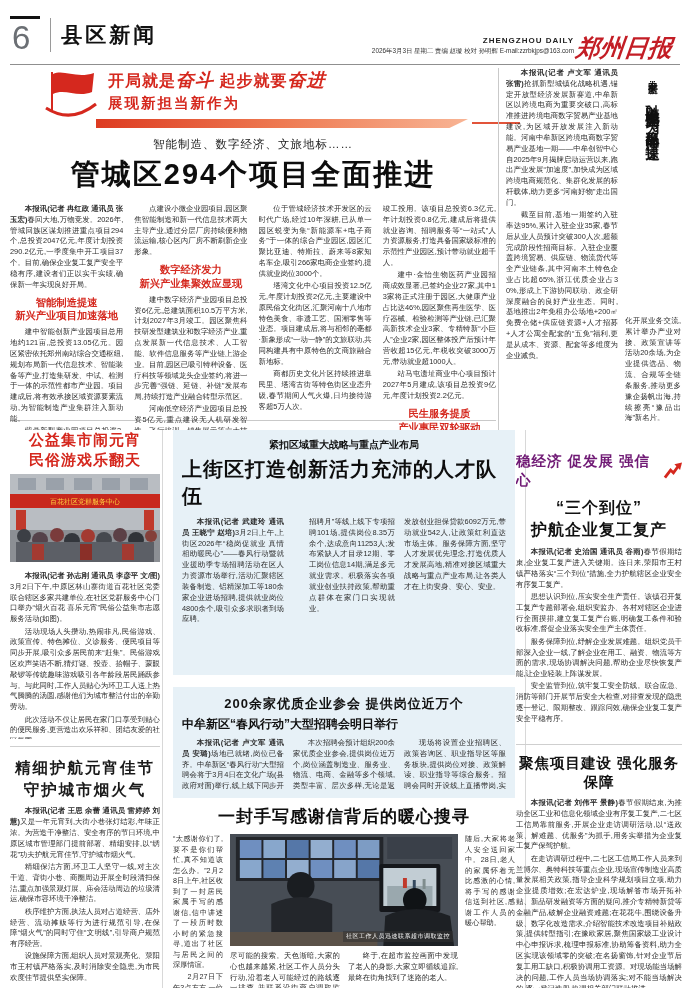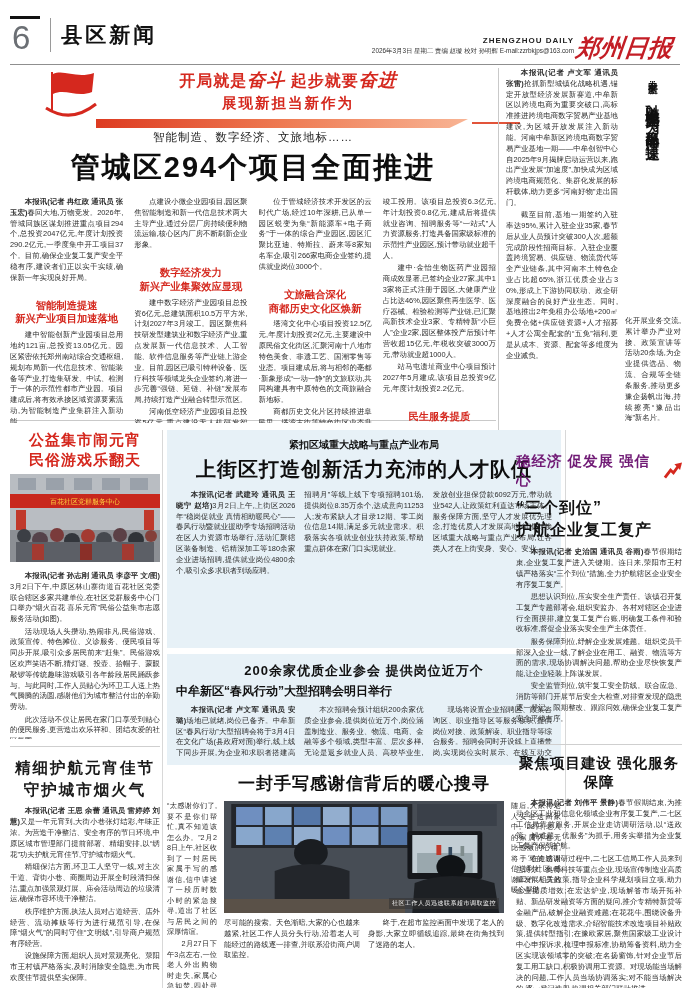--- a/index.html
+++ b/index.html
@@ -18,32 +18,32 @@
   .dateline{font-size:6.4px;color:#333;margin-top:2px;}
   .logo-cn{font-size:24px;font-weight:900;color:#c31d25;font-family:"DejaVu Serif","Liberation Serif",serif;
            font-style:italic;transform:skewX(-6deg);line-height:1;}
   
   .body{font-size:7.4px;line-height:1.46;text-align:justify;text-indent:2em;margin:0 0 1.5px 0;color:#2d2d2d;word-break:break-all;}
   .by{font-weight:700;}
   
   .lead{position:absolute;top:68px;left:10px;width:486px;height:352px;border-bottom:1px solid #c9c9c9;}
   .banner{position:relative;width:430px;margin:0 auto;height:62px;}
   .flag-icon{position:absolute;left:6px;top:0;}
-  .banner-text{margin-left:70px;text-align:center;}
+  .banner-text{margin-left:70px;text-align:left;}
   .bt1{font-size:16px;font-weight:900;color:#d5281e;letter-spacing:1px;}
   .bt1 .script{font-family:"DejaVu Serif","Liberation Serif",serif;font-style:italic;font-size:18px;}
   .bt2{font-size:14.5px;font-weight:900;color:#d5281e;letter-spacing:2px;margin-top:2px;}
   .ribbon{position:absolute;bottom:2px;left:58px;width:372px;height:9px;
           background:linear-gradient(90deg,#dd3b21,#ee7a52,#f8b494);clip-path:polygon(0 0,100% 0,95% 100%,0 100%);}
   .ribbon-tail{position:absolute;bottom:6px;right:-52px;width:48px;height:2px;background:#e2543a;}
-  .lead-kicker{text-align:center;font-size:11.5px;color:#222;letter-spacing:1px;margin-top:0;}
+  .lead-kicker{text-align:center;font-size:11.5px;color:#222;letter-spacing:1px;margin-top:7px;}
   .lead-headline{text-align:center;font-size:29px;font-weight:900;letter-spacing:2px;color:#0d0d0d;margin-top:3px;}
   .lead-cols{display:flex;gap:11px;margin-top:9px;height:226px;overflow:hidden;}
   .lcol{flex:1;overflow:hidden;}
-  .red-sub{color:#d5281e;font-weight:700;font-size:10.3px;text-align:center;line-height:1.35;margin:15px 0 4px;}
+  .red-sub{color:#d5281e;font-weight:700;font-size:10.3px;text-align:center;line-height:1.35;margin:5px 0 4px;}
   .red-sub span{display:block;}
   
   .right-article{position:absolute;top:68px;left:498px;width:183px;height:372px;
                  border-left:1px solid #c9c9c9;padding-left:7px;box-sizing:border-box;display:flex;gap:7px;overflow:hidden;}
   .ra-text{width:112px;overflow:hidden;}
   .ra-side{width:56px;display:flex;flex-direction:column;}
   .vtitle{writing-mode:vertical-rl;height:240px;margin:4px auto 0;color:#111;}
   .vt-small{font-size:9.5px;font-weight:700;letter-spacing:2px;}
   .vt-large{font-size:14px;font-weight:900;letter-spacing:1.5px;margin-top:4px;}
   .ra-cont{flex:1;overflow:hidden;font-size:7.4px;line-height:1.46;text-align:justify;color:#2d2d2d;word-break:break-all;margin-top:4px;}
@@ -51,47 +51,47 @@
   .left-col{position:absolute;top:430px;left:10px;width:150px;height:558px;overflow:hidden;}
   .gy-h{color:#d5281e;font-size:15px;font-weight:900;text-align:center;line-height:1.3;letter-spacing:1px;}
   .gy-h span{display:block;}
   .gy-photo{margin-top:5px;width:150px;height:88px;}
   .gy-body{margin-top:5px;height:168px;overflow:hidden;}
   .jx{border-top:1px solid #cfcfcf;margin-top:7px;padding-top:10px;}
   .jx-h{font-size:15.5px;font-weight:900;text-align:center;line-height:1.4;letter-spacing:2px;color:#1a1a1a;}
   .jx-h span{display:block;}
   .jx-body{margin-top:6px;height:196px;overflow:hidden;}
   
-  .center-col{position:absolute;top:430px;left:162px;width:404px;height:558px;
-              border-left:1px solid #d8d8d8;border-right:1px solid #d8d8d8;padding:0 4px;box-sizing:border-box;overflow:hidden;}
+  .center-col{position:absolute;top:430px;left:162px;width:364px;height:558px;
+              border-left:1px solid #d8d8d8;border-right:1px solid #d8d8d8;padding:0 10px;box-sizing:border-box;overflow:hidden;}
   .panel{background:#e7f1f7;padding:8px 9px;box-sizing:border-box;}
   .sj-kicker{font-size:10px;font-weight:700;text-align:center;color:#111;}
-  .sj-h{font-size:20px;font-weight:900;text-align:center;letter-spacing:1px;color:#0d0d0d;margin:4px 0 7px;}
+  .sj-h{font-size:20px;font-weight:900;text-align:left;letter-spacing:1px;color:#0d0d0d;margin:4px 0 7px;}
   .sj-cols{display:flex;gap:9px;height:150px;overflow:hidden;}
   .sj-cols .col{flex:1;overflow:hidden;}
-  .zp-panel{margin-top:6px;}
+  .zp-panel{margin-top:12px;}
   .zp-kicker{font-size:13px;font-weight:900;text-align:center;color:#111;letter-spacing:1px;}
   .zp-h{font-size:12px;font-weight:700;text-align:left;color:#111;margin:3px 0 5px;}
   .zp-cols{display:flex;gap:9px;height:52px;overflow:hidden;}
   .zp-cols .col{flex:1;overflow:hidden;}
   .gx{margin-top:7px;}
   .gx-h{font-size:17px;font-weight:900;text-align:center;letter-spacing:1px;color:#0d0d0d;}
   .gx-row{display:flex;gap:7px;margin-top:6px;}
   .gx-side{width:50px;height:192px;overflow:hidden;}
   .gx-side .body{font-size:7.2px;}
   .gx-mid{flex:1;}
   .gx-photo{position:relative;width:100%;height:112px;}
   .gx-caption{position:absolute;bottom:4px;right:5px;font-size:6px;color:#fff;background:rgba(50,50,50,.55);padding:1px 3px;letter-spacing:.5px;}
   .gx-below{display:flex;gap:8px;height:64px;overflow:hidden;margin-top:5px;}
   .gx-below .col{flex:1;overflow:hidden;}
   
   .right-col{position:absolute;top:452px;left:516px;width:166px;height:536px;overflow:hidden;}
   .wend-banner{display:flex;align-items:center;justify-content:center;gap:5px;}
   .wend-banner-text{font-size:14.5px;font-weight:900;color:#701a75;letter-spacing:1px;}
-  .wend-h{font-size:16px;font-weight:900;line-height:1.35;color:#111;margin-top:7px;letter-spacing:1px;}
+  .wend-h{font-size:16px;font-weight:900;text-align:center;line-height:1.35;color:#111;margin-top:7px;letter-spacing:1px;}
   .wend-h span{display:block;}
   .wend-body{margin-top:7px;height:188px;overflow:hidden;}
   .jj{border-top:1px solid #cfcfcf;margin-top:9px;padding-top:9px;}
   .jj-h{font-size:14.5px;font-weight:900;text-align:center;letter-spacing:1px;color:#111;}
   .jj-body{margin-top:6px;height:226px;overflow:hidden;}
 </style>
 </head>
 <body>
 
 <div class="page">
@@ -143,24 +143,20 @@
         <p class="body">点建设小微企业园项目,园区聚焦智能制造和新一代信息技术两大主导产业,通过分层厂房持续便利物流运输,核心区内厂房不断刷新企业形象。</p>
         <div class="red-sub">
             <span>数字经济发力</span>
             <span>新兴产业集聚效应显现</span>
           </div>
         <p class="body">建中数字经济产业园项目总投资6亿元,总建筑面积10.5万平方米,计划2027年3月竣工。园区聚焦科技研发型建筑业和数字经济产业,重点发展新一代信息技术、人工智能、软件信息服务等产业链上游企业。目前,园区已吸引特种设备、医疗科技等领域龙头企业签约,将进一步完善“强链、延链、补链”发展布局,持续打造产业融合转型示范区。</p>
         <p class="body">河南低空经济产业园项目总投资5亿元,重点建设无人机研发智造、飞行培训、销售展示等六大核心板块,园区内的飞行训练中心已投入使用。</p>
       </div>
       <div class="lcol">
         <p class="body">位于管城经济技术开发区的云时代广场,经过10年深耕,已从单一园区蜕变为集“新能源车+电子商务”于一体的综合产业园区,园区汇聚比亚迪、特斯拉、蔚来等8家知名车企,吸引266家电商企业签约,提供就业岗位3000个。</p>
-        <div class="red-sub">
-            <span>文旅融合深化</span>
-            <span>商都历史文化区焕新</span>
-          </div>
         <p class="body">塔湾文化中心项目投资12.5亿元,年度计划投资2亿元,主要建设中原民俗文化街区,汇聚河南十八地市特色美食、非遗工艺、国潮零售等业态。项目建成后,将与相邻的亳都·新象形成“一动一静”的文旅联动,共同构建具有中原特色的文商旅融合新地标。</p>
         <p class="body">商都历史文化片区持续推进阜民里、塔湾古街等特色街区业态升级,春节期间人气火爆,日均接待游客超5万人次。</p>
       </div>
       <div class="lcol">
         <p class="body" style="text-indent:0;">竣工投用。该项目总投资6.3亿元,年计划投资0.8亿元,建成后将提供就业咨询、招聘服务等“一站式”人力资源服务,打造具备国家级标准的示范性产业园区,预计带动就业超千人。</p>
         <p class="body">建中·金怡生物医药产业园招商成效显著,已签约企业27家,其中13家将正式注册于园区,大健康产业占比达46%,园区聚焦再生医学、医疗器械、检验检测等产业链,已汇聚高新技术企业3家、专精特新“小巨人”企业2家,园区整体投产后预计年营收超15亿元,年税收突破3000万元,带动就业超1000人。</p>
         <p class="body">站马屯遗址商业中心项目预计2027年5月建成,该项目总投资9亿元,年度计划投资2.2亿元。</p>
         <div class="red-sub">
             <span>民生服务提质</span>
             <span>产业惠民双轮驱动</span>
@@ -238,21 +234,21 @@
 
   <div class="center-col">
     <div class="panel">
       <div class="sj-kicker">紧扣区域重大战略与重点产业布局</div>
       <div class="sj-h">上街区打造创新活力充沛的人才队伍</div>
       <div class="sj-cols">
         <div class="col">
           <p class="body"><span class="by">本报讯(记者 武建玲 通讯员 王晓宁 赵培)</span><span>3月2日上午,上街区2026年“稳岗促就业 真情相助暖民心”——春风行动暨就业援助季专场招聘活动在区人力资源市场举行,活动汇聚辖区装备制造、铝精深加工等180余家企业进场招聘,提供就业岗位4800余个,吸引众多求职者到场应聘。</span></p>
         </div>
         <div class="col">
-          <p class="body" style="text-indent:0;">招聘月”等线上线下专项招聘101场,提供岗位8.35万余个,达成意向11253人;发布紧缺人才目录12期、零工岗位信息14期,满足多元就业需求。积极落实各项就业创业扶持政策,帮助重点群体在家门口实现就业。</p>
+          <p class="body" style="text-indent:0;margin-left:16px;">招聘月”等线上线下专项招聘101场,提供岗位8.35万余个,达成意向11253人;发布紧缺人才目录12期、零工岗位信息14期,满足多元就业需求。积极落实各项就业创业扶持政策,帮助重点群体在家门口实现就业。</p>
         </div>
         <div class="col">
           <p class="body" style="text-indent:0;">发放创业担保贷款6092万元,带动就业542人,让政策红利直达市场主体。服务保障方面,坚守人才发展优先理念,打造优质人才发展高地,精准对接区域重大战略与重点产业布局,让各类人才在上街安身、安心、安业。</p>
         </div>
       </div>
     </div>
     <div class="panel zp-panel">
       <div class="zp-kicker">200余家优质企业参会 提供岗位近万个</div>
       <div class="zp-h">中牟新区“春风行动”大型招聘会明日举行</div>
       <div class="zp-cols">

